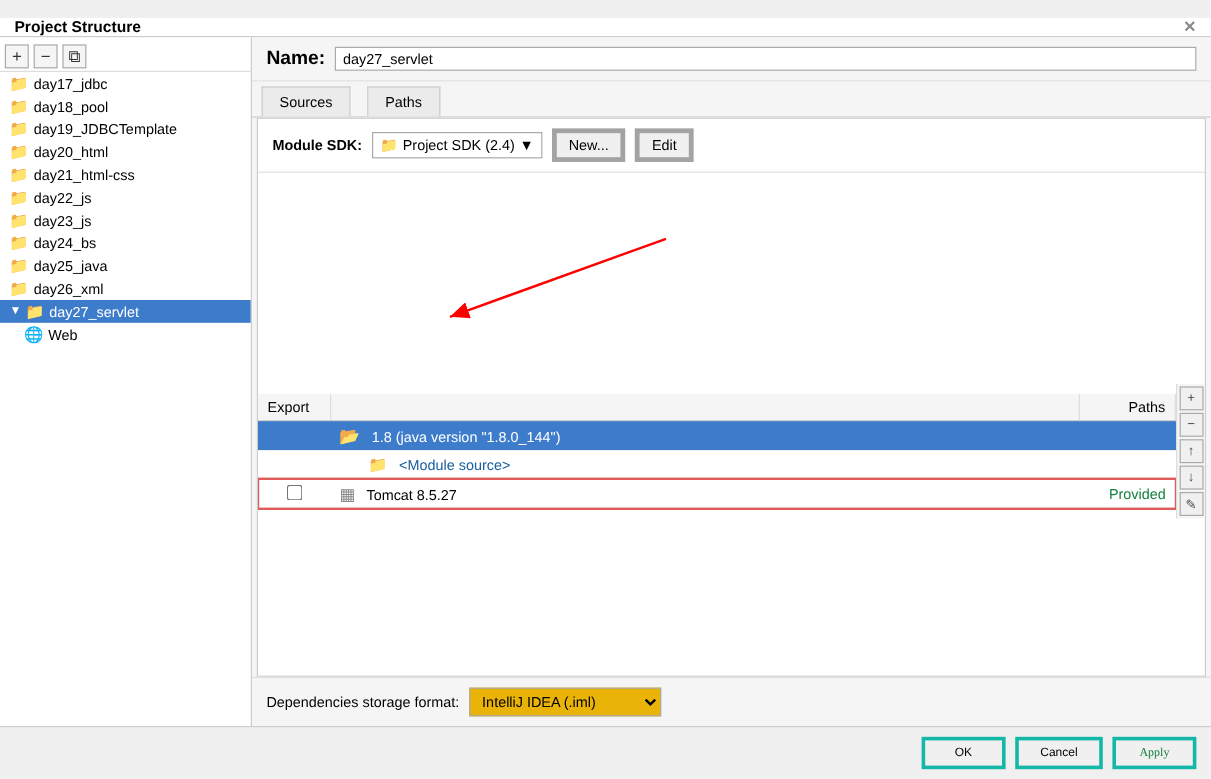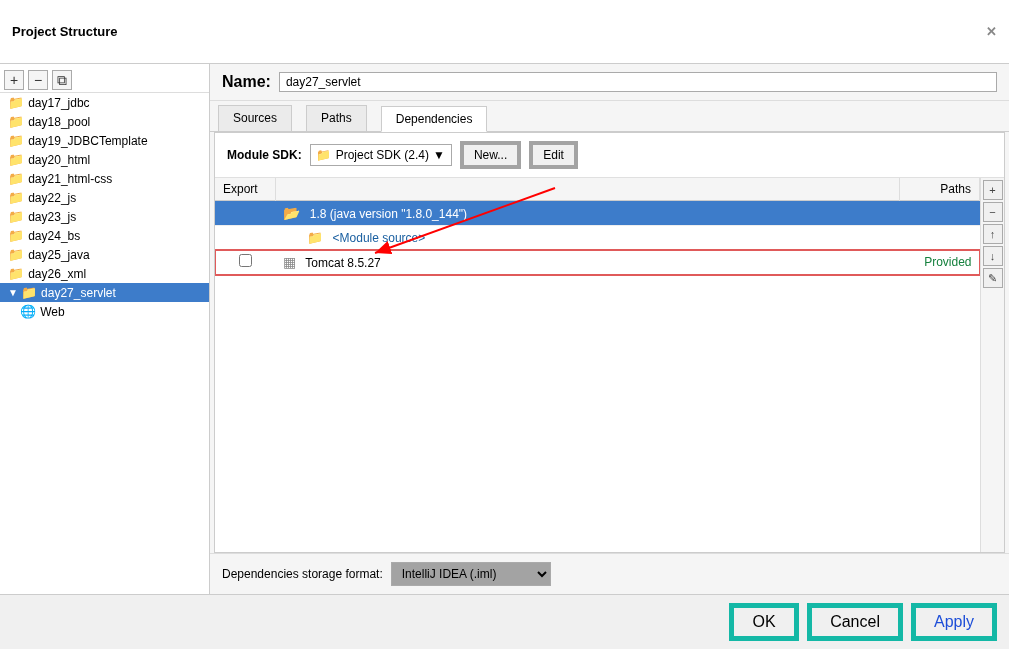--- a/index.html
+++ b/index.html
@@ -10,26 +10,27 @@
       width: 1009px;
       height: 649px;
       overflow: hidden;
       display: flex;
       flex-direction: column;
     }
 
     .title-bar {
       background: #ffffff;
       border-bottom: 1px solid #ccc;
-      padding: 24px 12px;
+      padding: 0 12px;
       font-size: 13px;
       font-weight: bold;
       display: flex;
       align-items: center;
       justify-content: space-between;
+      margin-top: 15px;
     }
 
     .main-container {
       display: flex;
       flex: 1;
       overflow: hidden;
     }
 
     
     .sidebar {
@@ -147,20 +148,21 @@
     }
 
     .tab-content {
       flex: 1;
       background: #ffffff;
       border: 1px solid #ccc;
       margin: 0 4px;
       overflow: hidden;
       display: flex;
       flex-direction: column;
+      gap: 45px;
     }
 
     .module-sdk-bar {
       display: flex;
       align-items: center;
       padding: 8px 12px;
       gap: 8px;
       border-bottom: 1px solid #e0e0e0;
     }
 
@@ -304,55 +306,57 @@
     }
 
     .storage-bar label {
       font-size: 12px;
     }
 
     .storage-select {
       border: 1px solid #aaa;
       padding: 3px 6px;
       font-size: 12px;
-      background: #a3a3a3;
+      background: #eab308;
       min-width: 160px;
       cursor: pointer;
     }
 
     .bottom-bar {
       display: flex;
       align-items: center;
       justify-content: flex-end;
       padding: 8px 12px;
       gap: 8px;
       background: #f0f0f0;
       border-top: 1px solid #ccc;
     }
 
     .bottom-btn {
       padding: 5px 18px;
-      font-size: 16px;
-      border: 5px solid #14b8a6;
+      font-size: 10px;
+      border: 3px solid #14b8a6;
       background: #f0f0f0;
       cursor: pointer;
       min-width: 70px;
     }
 
     .bottom-btn.primary {
       background: #f0f0f0;
     }
 
     .bottom-btn.apply {
-      color: #1d4ed8;
+      color: #15803d;
+      font-family: Liberation Serif, serif;
     }
 
     
     .arrow-overlay {
       position: relative;
+      align-items: center;
     }
 
     .red-arrow {
       position: absolute;
       top: 0;
       left: 0;
       pointer-events: none;
       z-index: 10;
     }
 
@@ -429,21 +433,20 @@
   <div class="content">
 
     <div class="name-bar">
       <label>Name:</label>
       <input type="text" style="flex: 1 1 0%; border: 1px solid rgb(170, 170, 170); padding: 2px 6px; font-size: 12px;" value="day27_servlet">
     </div>
 
     <div class="tabs-bar">
       <div class="tab">Sources</div>
       <div class="tab">Paths</div>
-      <div class="tab active">Dependencies</div>
     </div>
 
     <div class="tab-content">
 
       <div class="module-sdk-bar">
         <label>Module SDK:</label>
         <div class="sdk-select">
           <span style="color:#5a9fd4;">📁</span>
           <span>Project SDK (2.4)</span>
           <span style="margin-left:auto;">▼</span>

